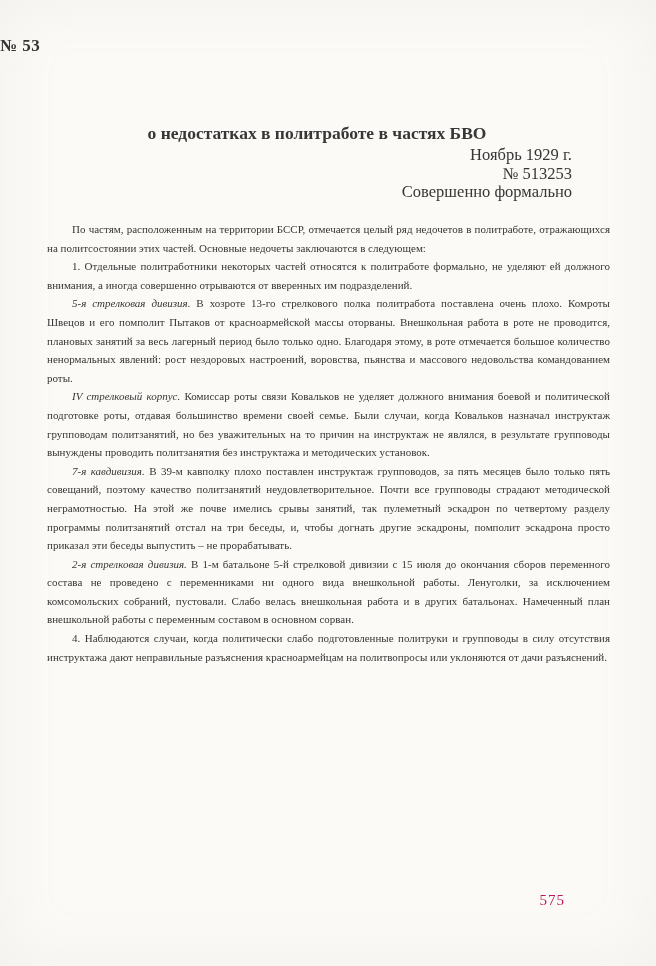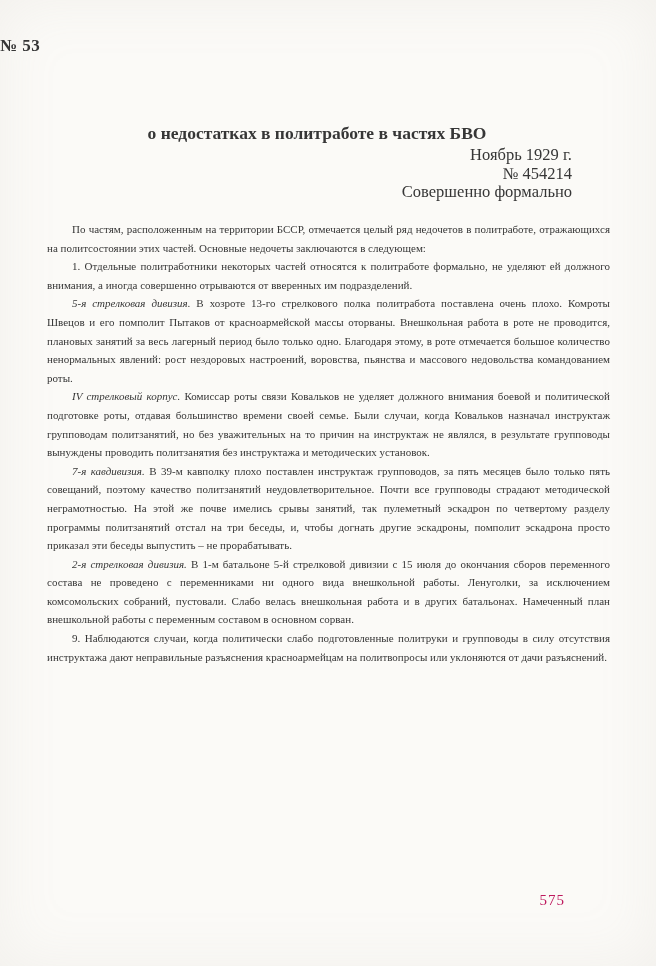--- a/index.html
+++ b/index.html
@@ -84,29 +84,29 @@
 
 <div class="page">
 
   <div class="doc-number">№ 53</div>
 
 
   <div class="doc-subtitle">о недостатках в политработе в частях БВО</div>
 
   <div class="meta-block">
     <div>Ноябрь 1929 г.</div>
-    <div>№ 454214</div>
+    <div>№ 513253</div>
     <div>Совершенно формально</div>
   </div>
 
   <div class="doc-body">
     <p><em></em><span>По частям, расположенным на территории БССР, отмечается целый ряд недочетов в политработе, отражающихся на политсостоянии этих частей. Основные недочеты заключаются в следующем:</span></p>
     <p><em></em><span>1. Отдельные политработники некоторых частей относятся к политработе формально, не уделяют ей должного внимания, а иногда совершенно отрываются от вверенных им подразделений.</span></p>
     <p><em>5-я стрелковая дивизия.</em><span> В хозроте 13-го стрелкового полка политработа поставлена очень плохо. Комроты Швецов и его помполит Пытаков от красноармейской массы оторваны. Внешкольная работа в роте не проводится, плановых занятий за весь лагерный период было только одно. Благодаря этому, в роте отмечается большое количество ненормальных явлений: рост нездоровых настроений, воровства, пьянства и массового недовольства командованием роты.</span></p>
     <p><em>IV стрелковый корпус.</em><span> Комиссар роты связи Ковальков не уделяет должного внимания боевой и политической подготовке роты, отдавая большинство времени своей семье. Были случаи, когда Ковальков назначал инструктаж групповодам политзанятий, но без уважительных на то причин на инструктаж не являлся, в результате групповоды вынуждены проводить политзанятия без инструктажа и методических установок.</span></p>
     <p><em>7-я кавдивизия.</em><span> В 39-м кавполку плохо поставлен инструктаж групповодов, за пять месяцев было только пять совещаний, поэтому качество политзанятий неудовлетворительное. Почти все групповоды страдают методической неграмотностью. На этой же почве имелись срывы занятий, так пулеметный эскадрон по четвертому разделу программы политзанятий отстал на три беседы, и, чтобы догнать другие эскадроны, помполит эскадрона просто приказал эти беседы выпустить – не прорабатывать.</span></p>
     <p><em>2-я стрелковая дивизия.</em><span> В 1-м батальоне 5-й стрелковой дивизии с 15 июля до окончания сборов переменного состава не проведено с переменниками ни одного вида внешкольной работы. Ленуголки, за исключением комсомольских собраний, пустовали. Слабо велась внешкольная работа и в других батальонах. Намеченный план внешкольной работы с переменным составом в основном сорван.</span></p>
-    <p><em></em><span>9. Наблюдаются случаи, когда политически слабо подготовленные политруки и групповоды в силу отсутствия инструктажа дают неправильные разъяснения красноармейцам на политвопросы или уклоняются от дачи разъяснений.</span></p>
+    <p><em></em><span>4. Наблюдаются случаи, когда политически слабо подготовленные политруки и групповоды в силу отсутствия инструктажа дают неправильные разъяснения красноармейцам на политвопросы или уклоняются от дачи разъяснений.</span></p>
   </div>
 
   <div class="page-number">575</div>
 
 </div>
 
 </body></html>

